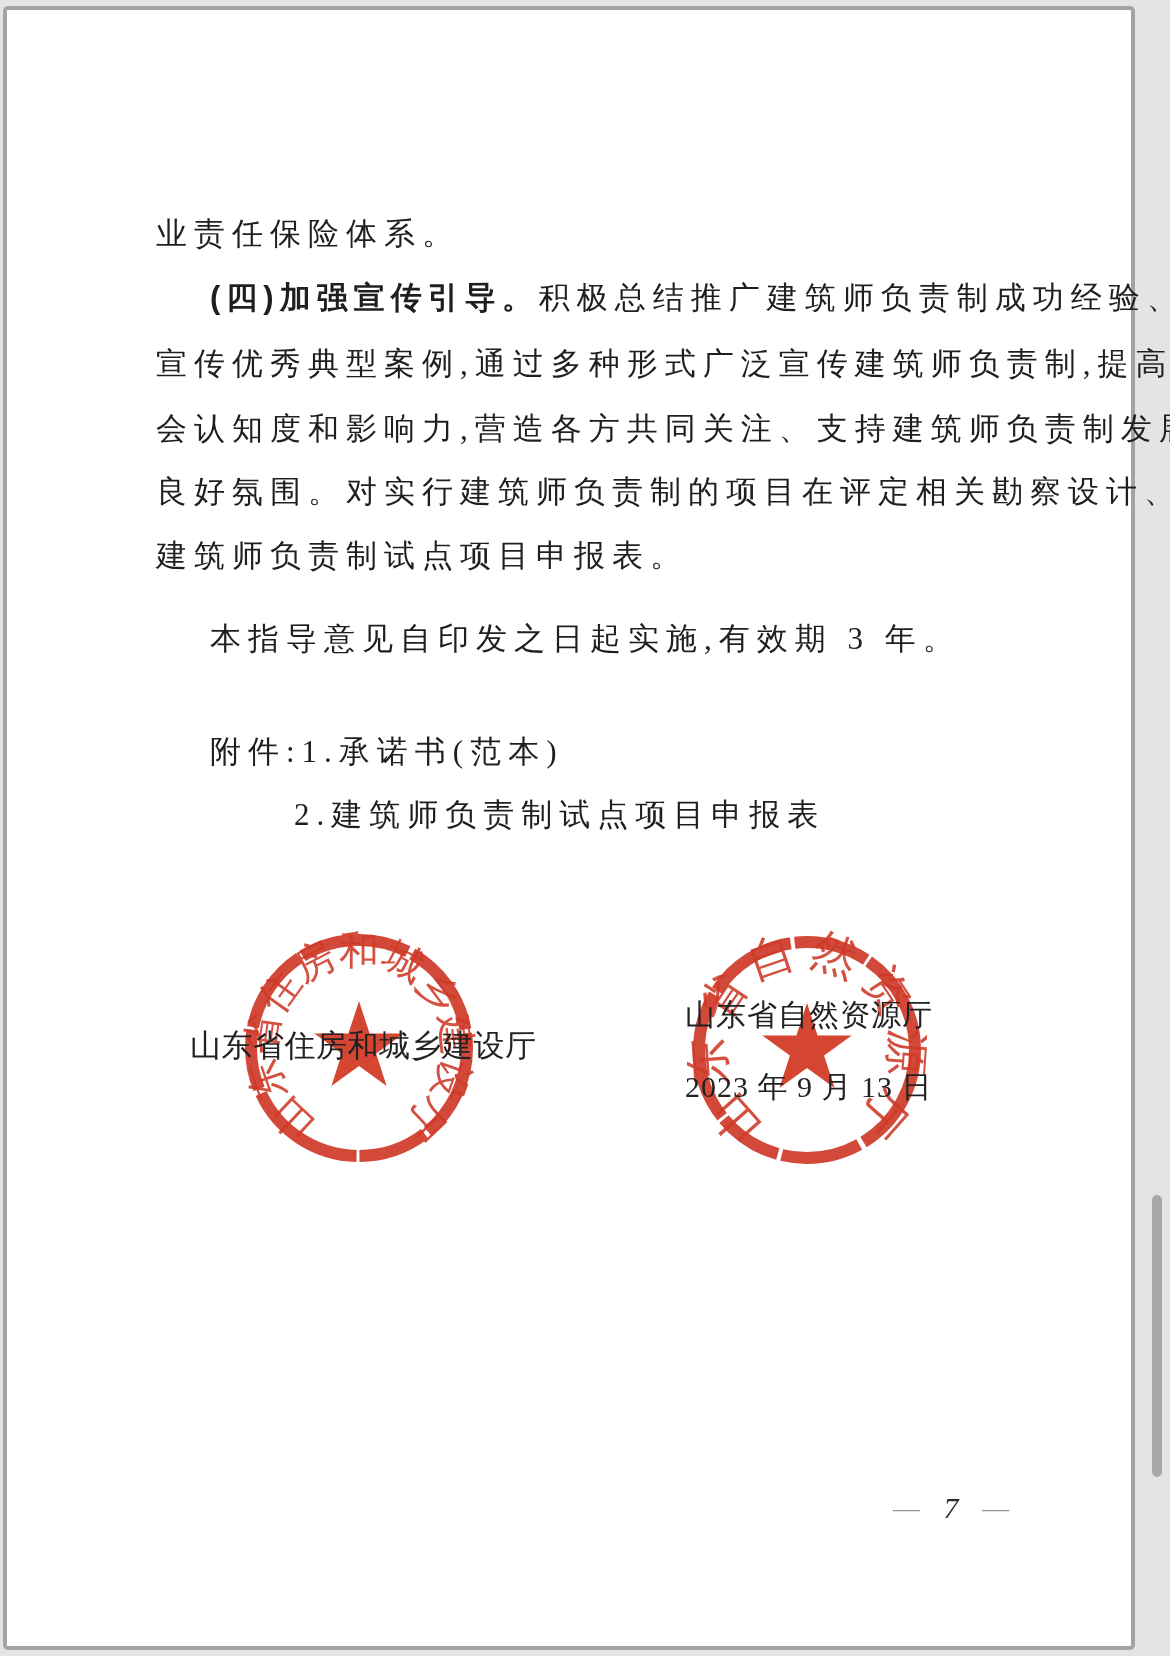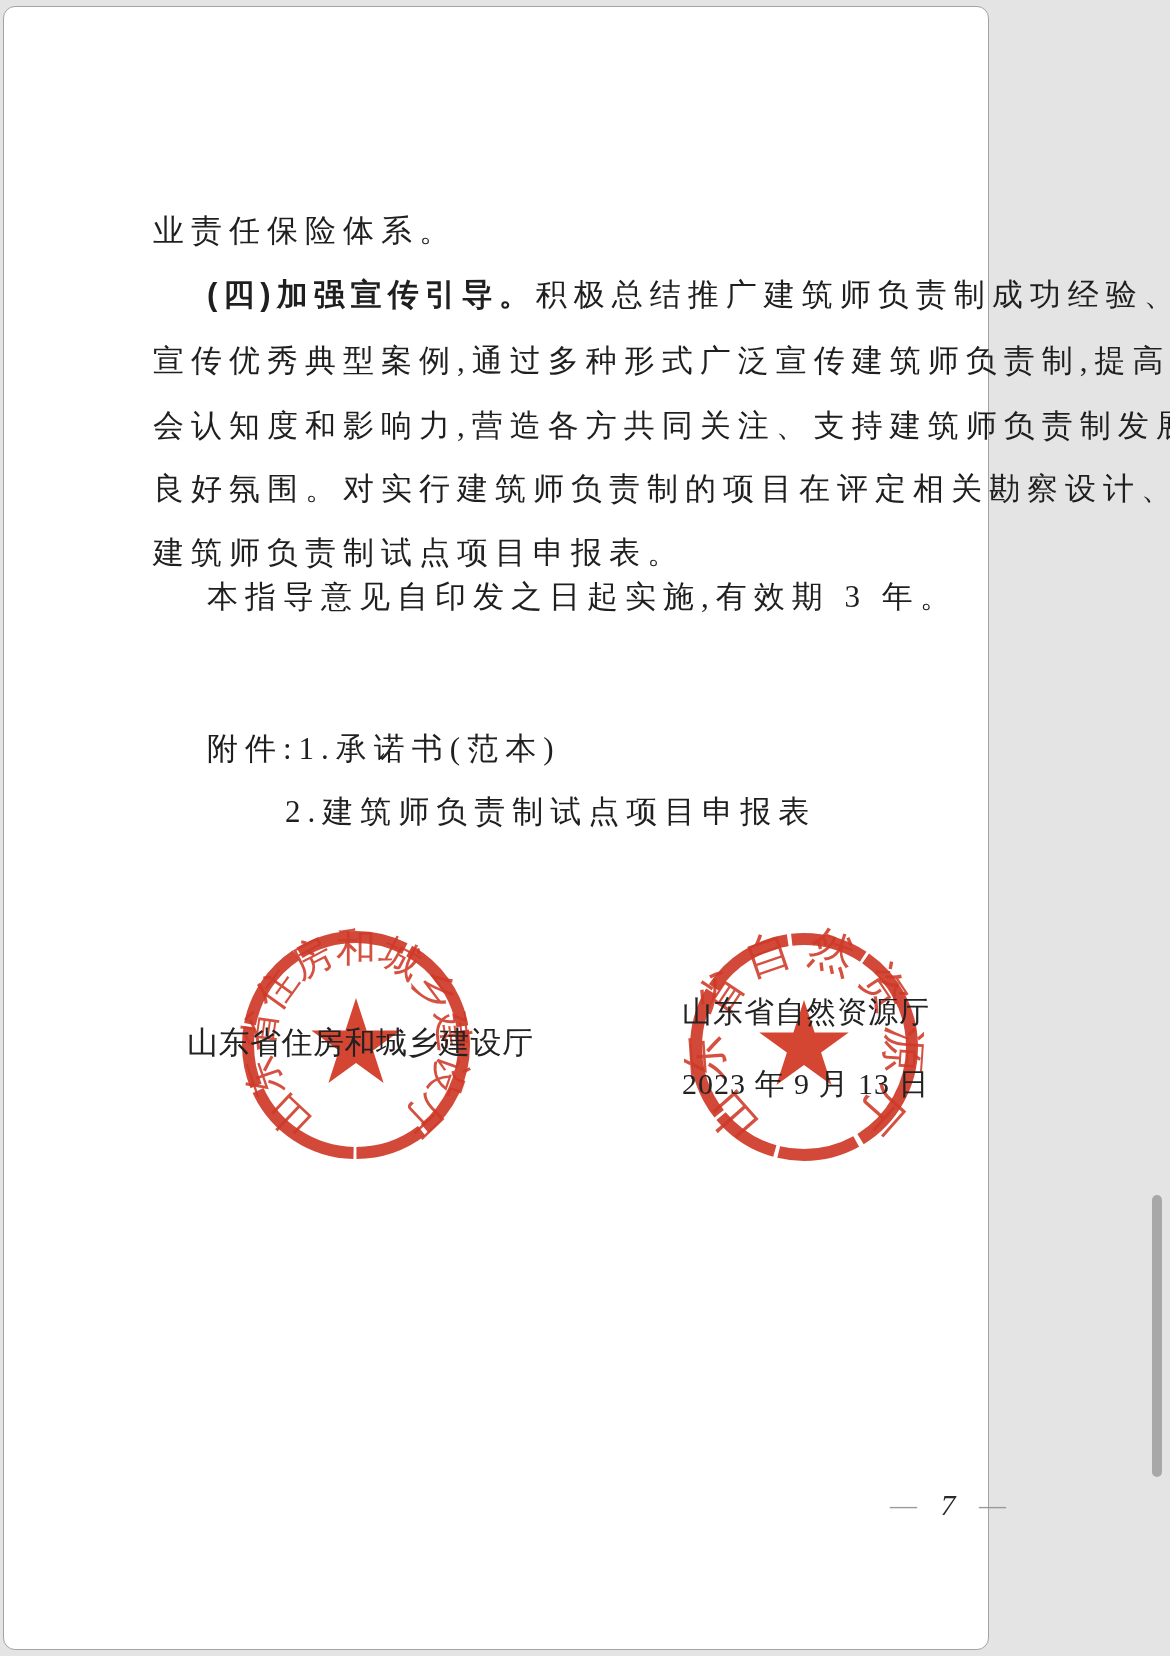--- a/index.html
+++ b/index.html
@@ -5,22 +5,22 @@
   html,body{margin:0;padding:0;}
   body{
     width:1170px;height:1656px;
     background:#e4e4e4;
     position:relative;
     font-family:"Liberation Serif","DejaVu Serif",serif;
     overflow:hidden;
   }
   .viewport{position:absolute;left:0;top:0;width:1170px;height:1656px;}
   .page{
-    position:absolute;left:3px;top:6px;width:986px;height:1644px;
-    background:#ffffff;border:1px solid #a3a3a3;border-radius:12px;
+    position:absolute;left:3px;top:6px;width:1132px;height:1644px;
+    background:#ffffff;border:4px solid #a3a3a3;border-radius:5px;
     box-sizing:border-box;
   }
   .line{
     position:absolute;
     white-space:nowrap;
     font-size:31px;
     letter-spacing:7px;
     color:#1f1f1f;
     line-height:36px;
   }
@@ -60,23 +60,23 @@
     <div class="line" style="left:149px;top:206px;">业责任保险体系。</div>
 
     <div class="line" style="left:203px;top:270px;">
       <span class="bold-seg">(四)加强宣传引导。</span><span>积极总结推广建筑师负责制成功经验、</span>
     </div>
 
     <div class="line" style="left:149px;top:336px;">宣传优秀典型案例,通过多种形式广泛宣传建筑师负责制,提高社</div>
     <div class="line" style="left:149px;top:401px;">会认知度和影响力,营造各方共同关注、支持建筑师负责制发展的</div>
     <div class="line" style="left:149px;top:464px;">良好氛围。对实行建筑师负责制的项目在评定相关勘察设计、工</div>
     <div class="line" style="left:149px;top:528px;">建筑师负责制试点项目申报表。</div>
-    <div class="line" style="left:203px;top:572px;text-align:right;">本指导意见自印发之日起实施,有效期 3 年。</div>
+    <div class="line" style="left:203px;top:611px;text-align:right;">本指导意见自印发之日起实施,有效期 3 年。</div>
     <div class="line" style="left:203px;top:724px;text-align:right;">附件:1.承诺书(范本)</div>
-    <div class="line" style="left:281px;top:787px;">2.建筑师负责制试点项目申报表</div>
+    <div class="line" style="left:287px;top:787px;">2.建筑师负责制试点项目申报表</div>
 
     <svg class="seal" style="left:232px;top:918px;" width="240" height="240" viewBox="0 0 240 240">
       <circle cx="120" cy="120" r="108" fill="none" stroke="#cf3a28" stroke-width="12" stroke-dasharray="95 4 70 3 120 5 60 3 85 4 110 5" opacity="0.92"></circle>
       <path id="sealArcL" d="M 78 192.75 A 84 84 0 1 1 162 192.75" fill="none"></path>
       <text font-size="40" letter-spacing="0" fill="#cf3a28" opacity="0.88" text-anchor="middle" font-family="Liberation Serif, DejaVu Serif, serif">
         <textPath href="#sealArcL" startOffset="50%">山东省住房和城乡建设厅</textPath>
       </text>
       <polygon fill="#d23b27" opacity="0.95" points="120,73 130.6,105.5 164.7,105.5 137.1,125.5 147.6,158 120,138 92.4,158 102.9,125.5 75.3,105.5 109.4,105.5"></polygon>
     </svg>
 

